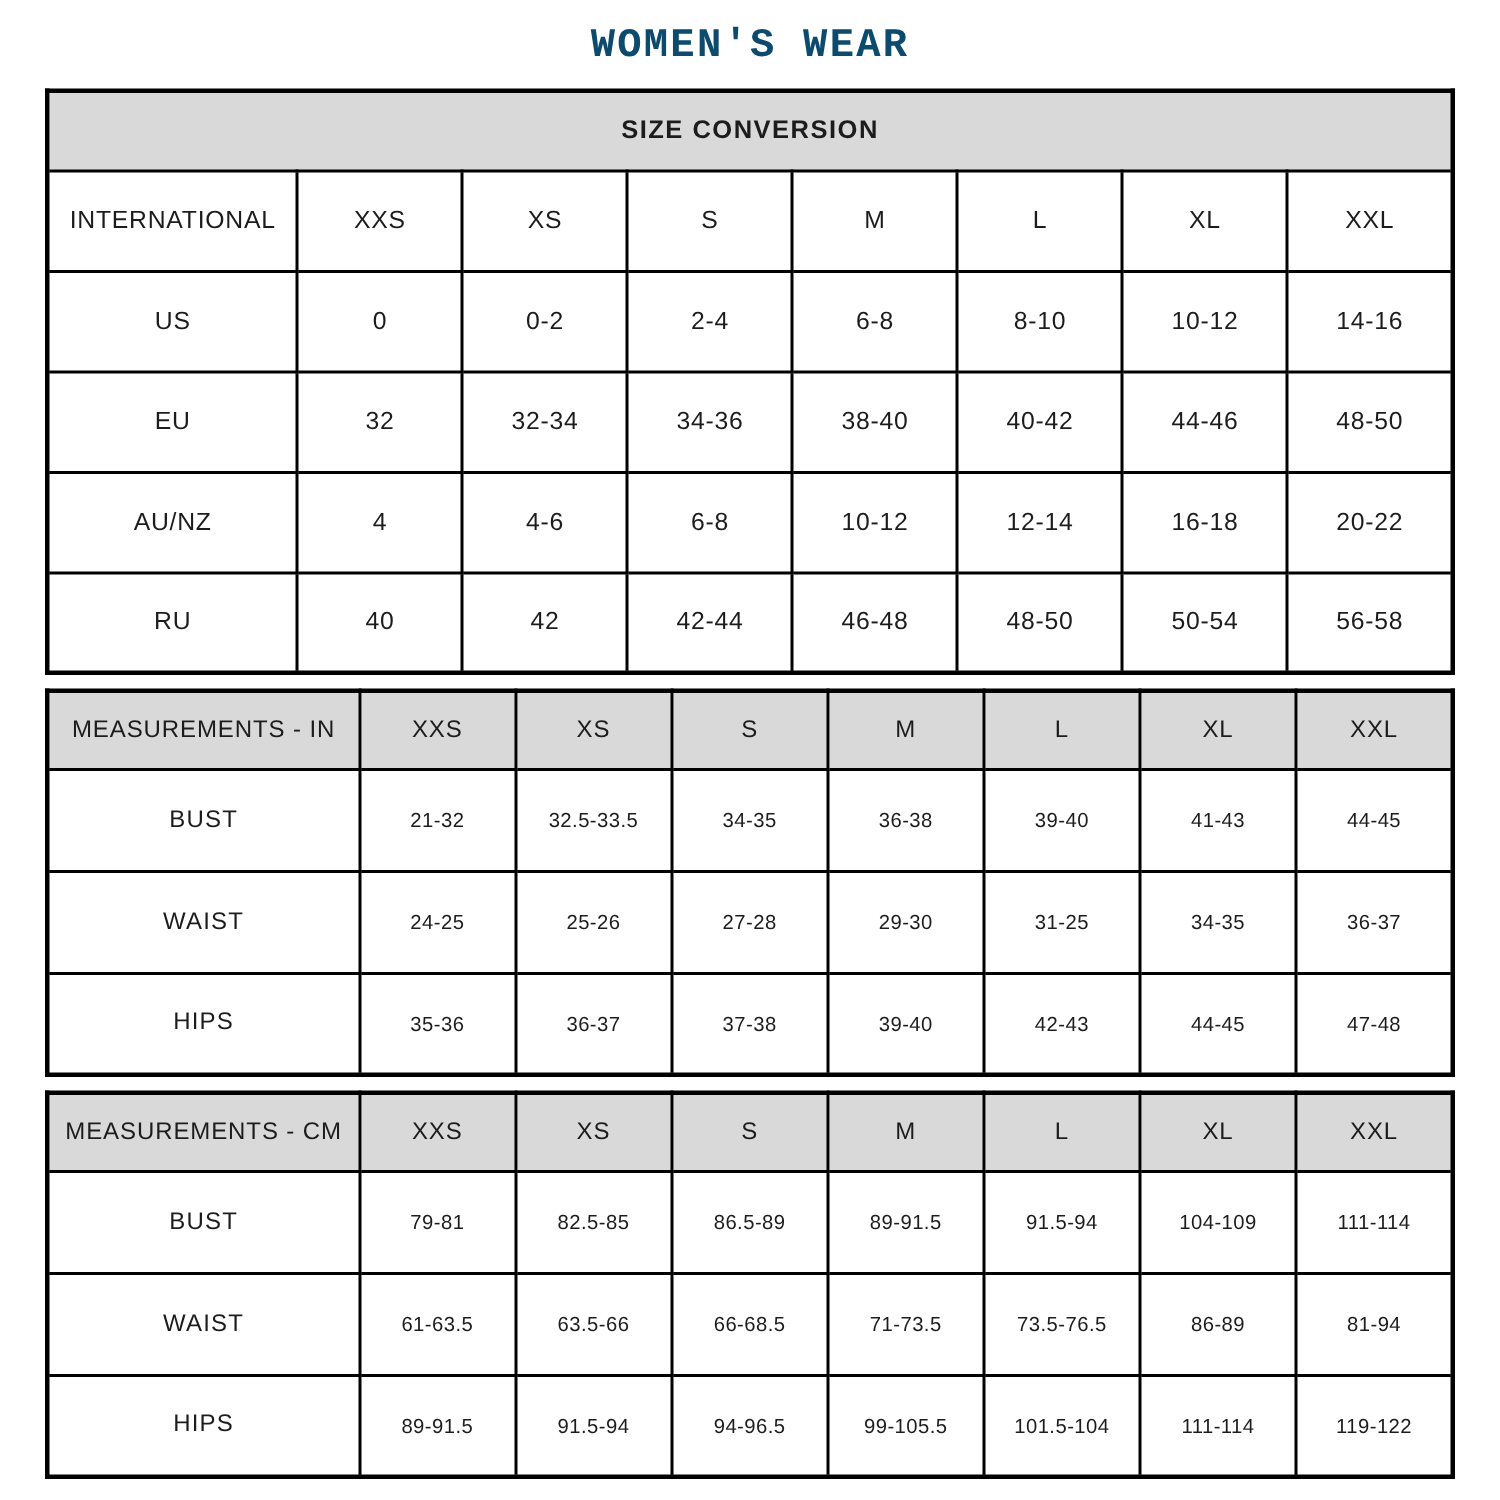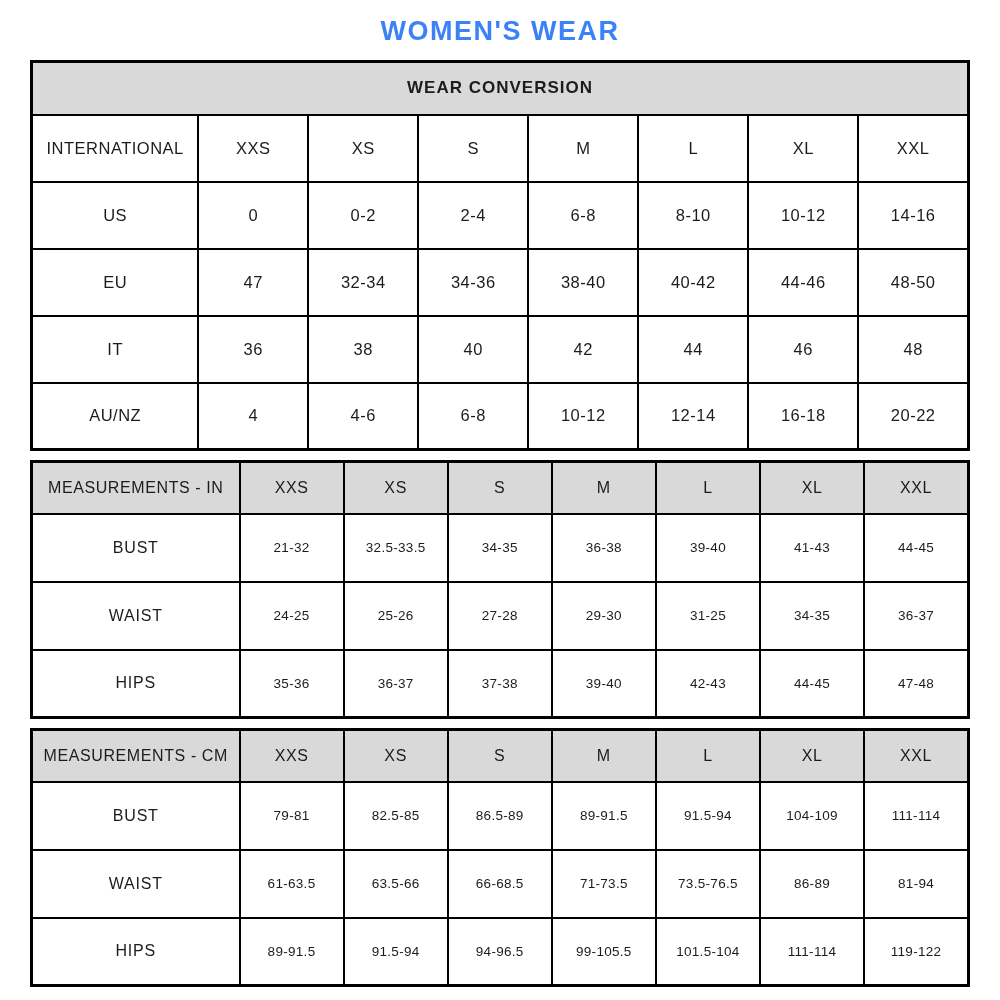--- a/index.html
+++ b/index.html
@@ -10,21 +10,22 @@
     font-family: "Liberation Sans", sans-serif;
     color: #1c1c1c;
   }
   .page { padding: 10px 30px 0 30px; }
   .title {
     text-align: center;
     font-size: 27px;
     font-weight: 700;
     letter-spacing: 1.5px;
     margin: 6px 0 13px 0;
-    color: #3b82f6;
+    color: #0c4a6e;
+    font-family: Liberation Mono, monospace;
   }
   table {
     width: 940px;
     table-layout: fixed;
     border-collapse: collapse;
     border: 3px solid #000;
     margin: 0 0 9px 0;
   }
   th, td {
     border: 2px solid #000;
@@ -81,21 +82,21 @@
       <col style="width:11.74%">
         <col style="width:11.74%">
         <col style="width:11.74%">
       <col style="width:11.74%">
         <col style="width:11.74%">
         <col style="width:11.74%">
       <col style="width:11.76%">
     </colgroup>
     <tbody>
       <tr>
-        <th class="span-head gray" colspan="8">WEAR CONVERSION</th>
+        <th class="span-head gray" colspan="8">SIZE CONVERSION</th>
       </tr>
       <tr>
           <td>INTERNATIONAL</td>
           <td>XXS</td>
           <td>XS</td>
           <td>S</td>
           <td>M</td>
           <td>L</td>
           <td>XL</td>
           <td>XXL</td>
@@ -107,48 +108,48 @@
           <td class="value-cell">0</td>
           <td class="value-cell">0-2</td>
           <td class="value-cell">2-4</td>
           <td class="value-cell">6-8</td>
           <td class="value-cell">8-10</td>
           <td class="value-cell">10-12</td>
           <td class="value-cell">14-16</td>
         </tr>
         <tr>
           <td class="label-cell">EU</td>
-          <td class="value-cell">47</td>
+          <td class="value-cell">32</td>
           <td class="value-cell">32-34</td>
           <td class="value-cell">34-36</td>
           <td class="value-cell">38-40</td>
           <td class="value-cell">40-42</td>
           <td class="value-cell">44-46</td>
           <td class="value-cell">48-50</td>
-        </tr>
-        <tr>
-          <td class="label-cell">IT</td>
-          <td class="value-cell">36</td>
-          <td class="value-cell">38</td>
-          <td class="value-cell">40</td>
-          <td class="value-cell">42</td>
-          <td class="value-cell">44</td>
-          <td class="value-cell">46</td>
-          <td class="value-cell">48</td>
         </tr>
         <tr>
           <td class="label-cell">AU/NZ</td>
           <td class="value-cell">4</td>
           <td class="value-cell">4-6</td>
           <td class="value-cell">6-8</td>
           <td class="value-cell">10-12</td>
           <td class="value-cell">12-14</td>
           <td class="value-cell">16-18</td>
           <td class="value-cell">20-22</td>
         </tr>
+        <tr>
+          <td class="label-cell">RU</td>
+          <td class="value-cell">40</td>
+          <td class="value-cell">42</td>
+          <td class="value-cell">42-44</td>
+          <td class="value-cell">46-48</td>
+          <td class="value-cell">48-50</td>
+          <td class="value-cell">50-54</td>
+          <td class="value-cell">56-58</td>
+        </tr>
       </tbody>
   </table>
 
   <table id="t2" class="mtable">
     <colgroup>
       <col style="width:22.2%">
       <col style="width:11.11%">
         <col style="width:11.11%">
         <col style="width:11.11%">
       <col style="width:11.11%">

